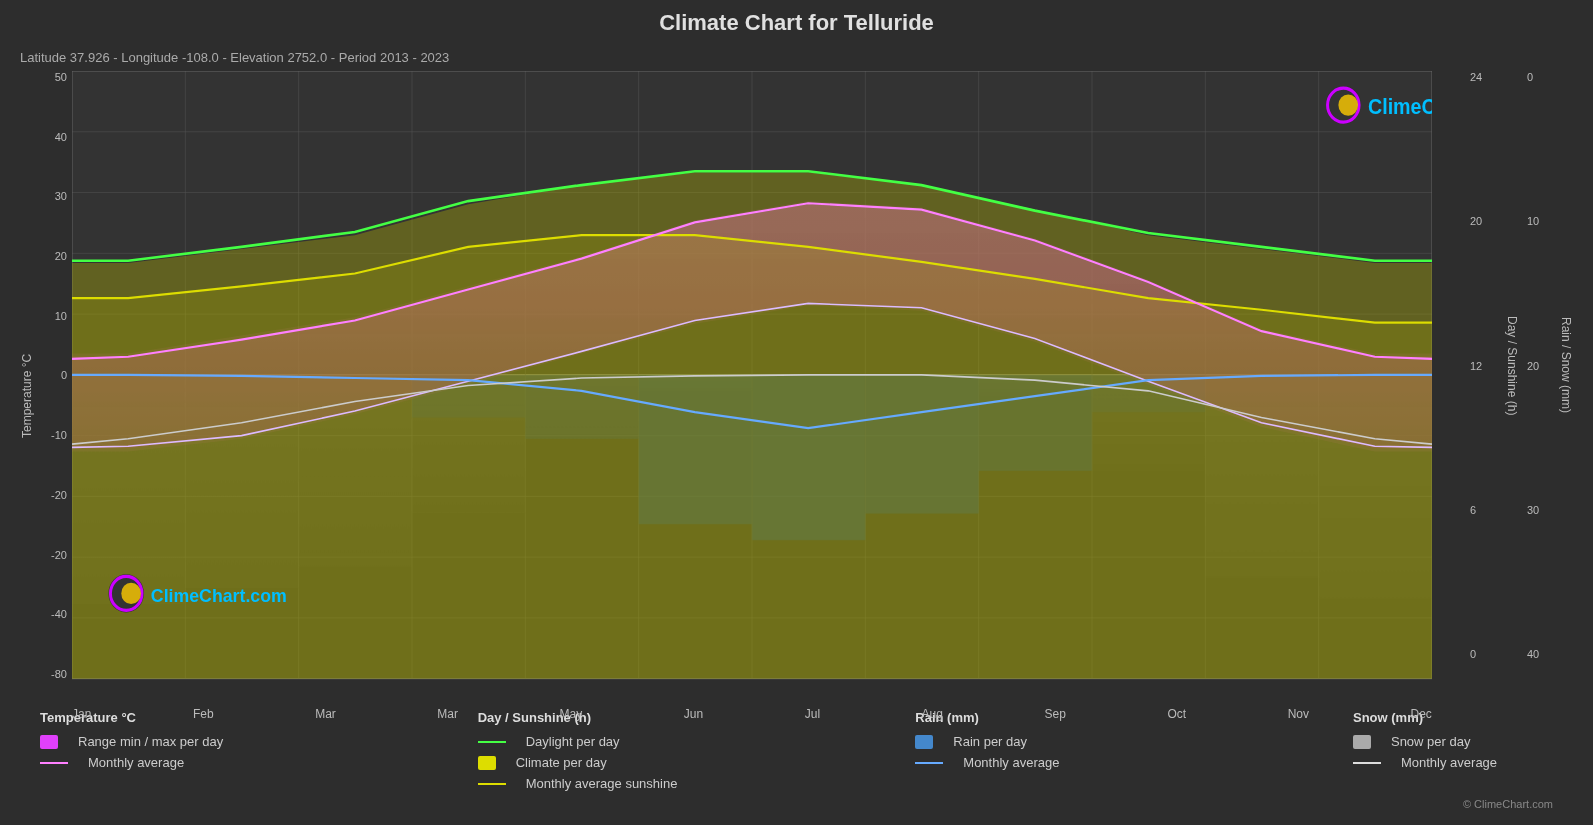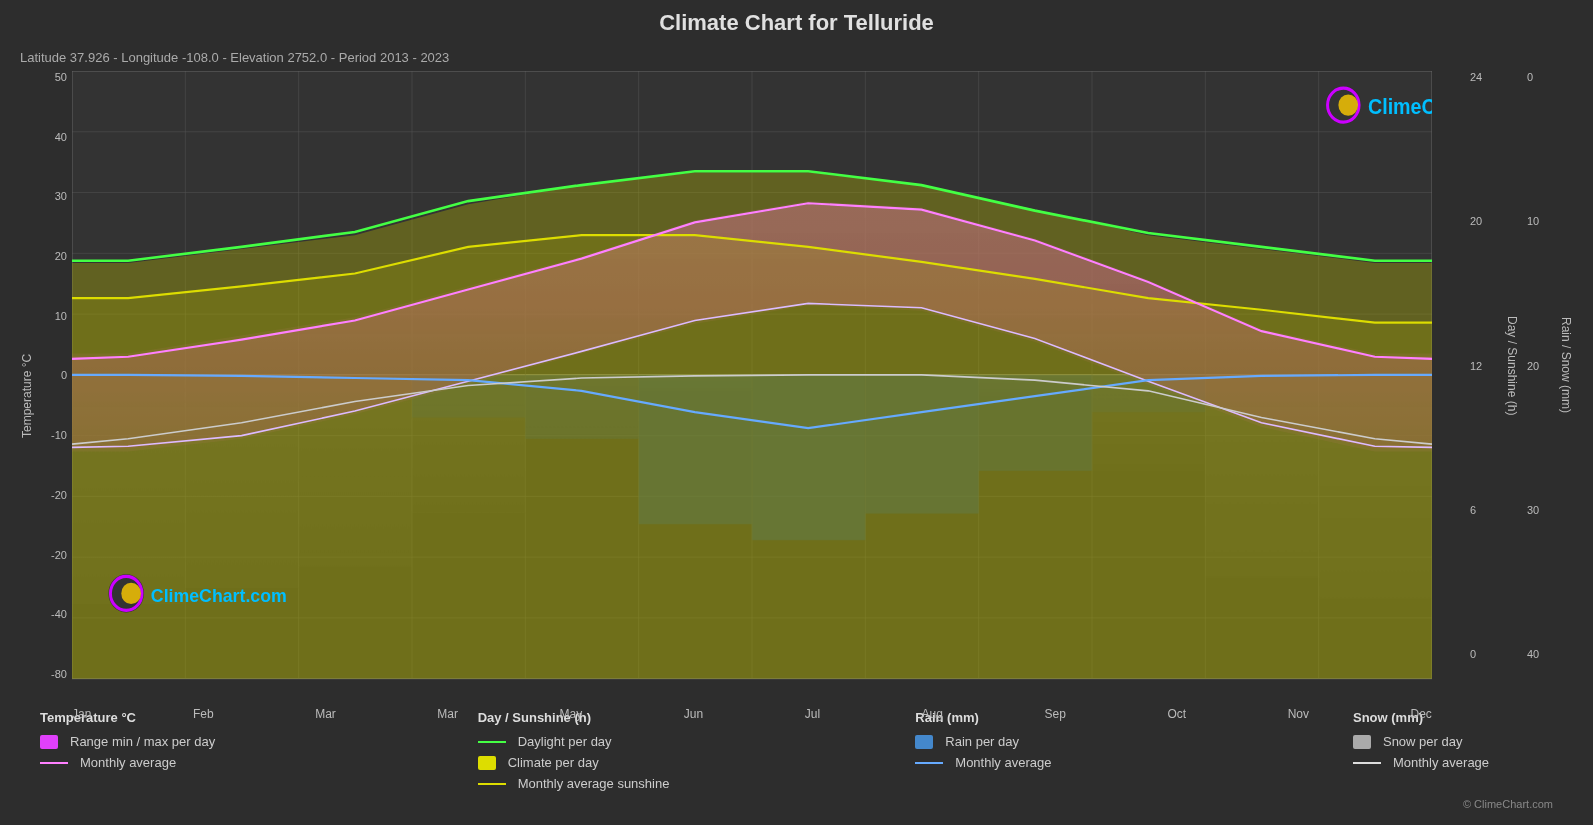--- a/index.html
+++ b/index.html
@@ -88,21 +88,21 @@
       min-width: 200px;
     }
     .legend-group-title {
       font-weight: bold;
       color: #ddd;
       margin-bottom: 3px;
     }
     .legend-item {
       display: flex;
       align-items: center;
-      gap: 12px;
+      gap: 20px;
       font-size: 13px;
       color: #ccc;
     }
     .legend-swatch {
       width: 18px;
       height: 14px;
       flex-shrink: 0;
     }
     .legend-line {
       width: 28px;

